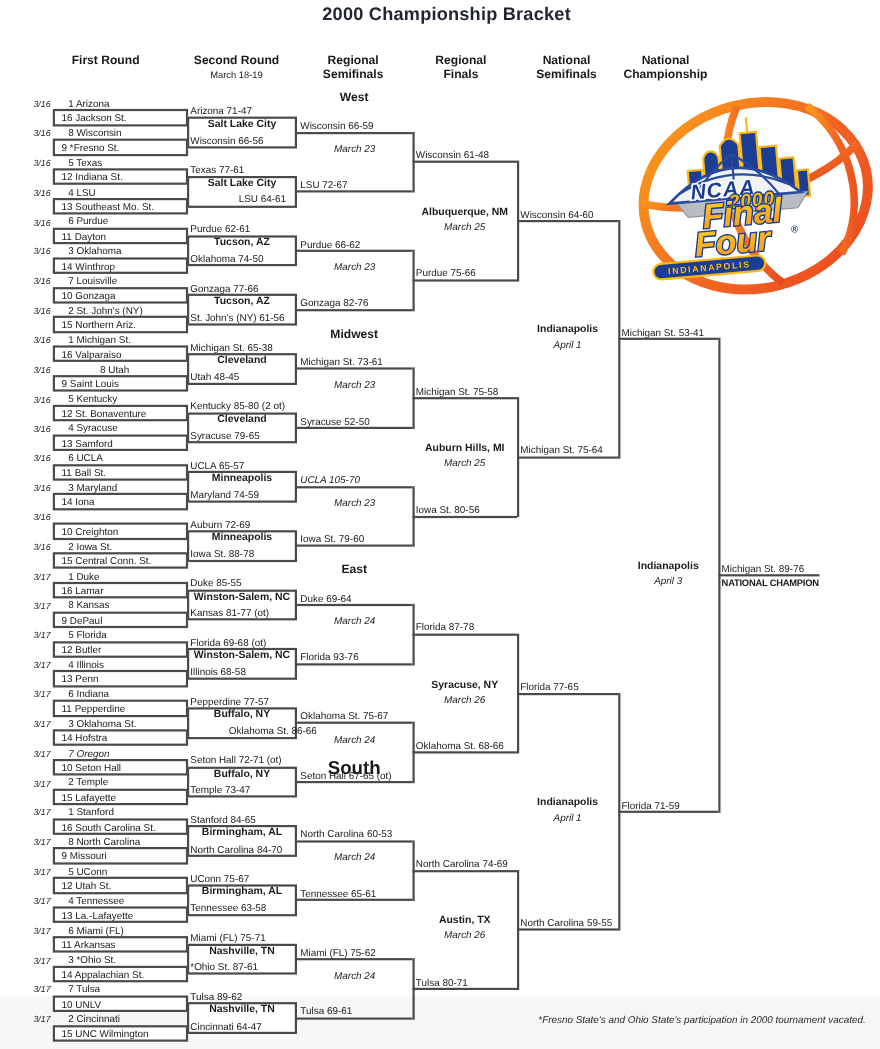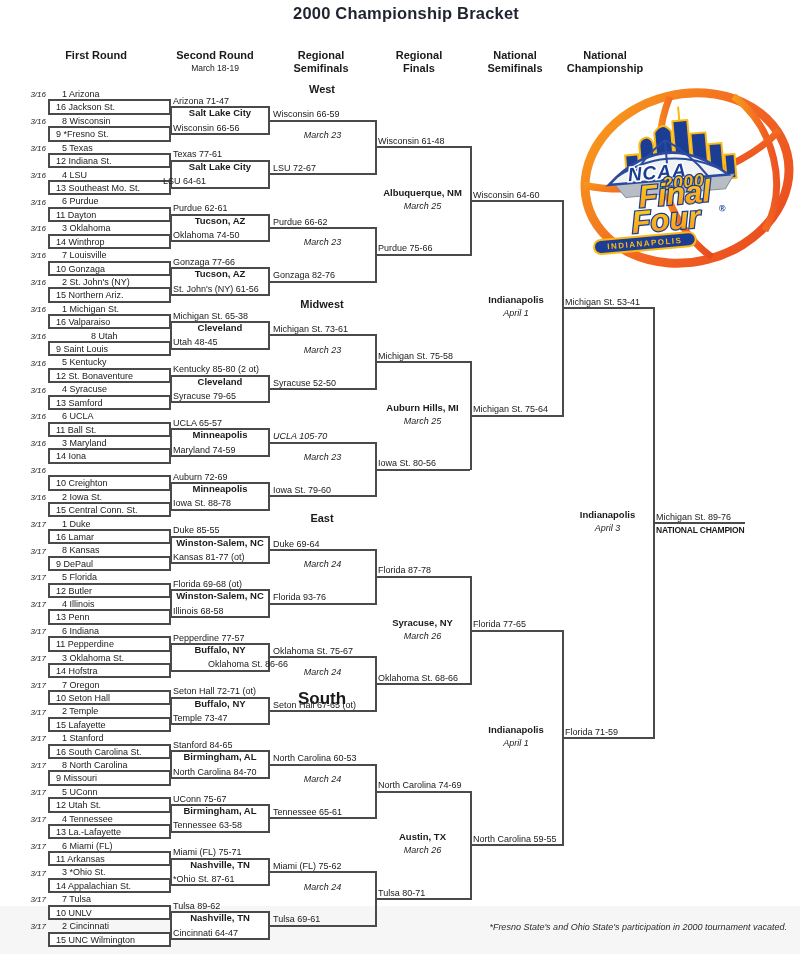--- a/index.html
+++ b/index.html
@@ -71,21 +71,21 @@
     <div class="t" style="left: 62px; bottom: 666.7px;">2 St. John's (NY)</div>
     <div class="bx" style="left: 48px; top: 287.3px; width: 123px; height: 15.4px;"></div>
     <div class="t" style="left: 56px; bottom: 653.3px;">15 Northern Ariz.</div>
     <div class="bx" style="left: 170px; top: 106.1px; width: 100px; height: 28.8px;"></div>
     <div class="t" style="left: 173px; bottom: 847.9px;">Arizona 71-47</div>
     <div class="t b c" style="left: 170px; top: 108.1px; width: 100px; font-size: 9.5px;">Salt Lake City</div>
     <div class="t" style="left: 173px; bottom: 821px;">Wisconsin 66-56</div>
     <div class="bx" style="left: 170px; top: 159.8px; width: 100px; height: 28.8px;"></div>
     <div class="t" style="left: 173px; bottom: 794.2px;">Texas 77-61</div>
     <div class="t b c" style="left: 170px; top: 161.8px; width: 100px; font-size: 9.5px;">Salt Lake City</div>
-    <div class="t" style="left: 163px; bottom: 767.4px;">LSU 64-61</div>
+    <div class="t" style="left: 173px; bottom: 767.4px; padding-left: 44px;">LSU 64-61</div>
     <div class="bx" style="left: 170px; top: 213.5px; width: 100px; height: 28.8px;"></div>
     <div class="t" style="left: 173px; bottom: 740.5px;">Purdue 62-61</div>
     <div class="t b c" style="left: 170px; top: 215.5px; width: 100px; font-size: 9.5px;">Tucson, AZ</div>
     <div class="t" style="left: 173px; bottom: 713.7px;">Oklahoma 74-50</div>
     <div class="bx" style="left: 170px; top: 267.2px; width: 100px; height: 28.8px;"></div>
     <div class="t" style="left: 173px; bottom: 686.8px;">Gonzaga 77-66</div>
     <div class="t b c" style="left: 170px; top: 269.2px; width: 100px; font-size: 9.5px;">Tucson, AZ</div>
     <div class="t" style="left: 173px; bottom: 660px;">St. John's (NY) 61-56</div>
     <div class="hl" style="left: 270px; top: 119.5px; width: 105px;"></div>
     <div class="hl" style="left: 270px; top: 173.2px; width: 105px;"></div>
@@ -197,21 +197,21 @@
     <div class="t" style="left: 56px; bottom: 331.2px;">13 Penn</div>
     <div class="t i" style="left: 16px; width: 30px; bottom: 317.8px; text-align: right; font-size: 8px;">3/17</div>
     <div class="t" style="left: 62px; bottom: 317.8px;">6 Indiana</div>
     <div class="bx" style="left: 48px; top: 636.2px; width: 123px; height: 15.4px;"></div>
     <div class="t" style="left: 56px; bottom: 304.4px;">11 Pepperdine</div>
     <div class="t i" style="left: 16px; width: 30px; bottom: 290.9px; text-align: right; font-size: 8px;">3/17</div>
     <div class="t" style="left: 62px; bottom: 290.9px;">3 Oklahoma St.</div>
     <div class="bx" style="left: 48px; top: 663.1px; width: 123px; height: 15.4px;"></div>
     <div class="t" style="left: 56px; bottom: 277.5px;">14 Hofstra</div>
     <div class="t i" style="left: 16px; width: 30px; bottom: 264.1px; text-align: right; font-size: 8px;">3/17</div>
-    <div class="t" style="left: 62px; bottom: 264.1px;">7 Oregon</div>
+    <div class="t" style="left: 62px; bottom: 264.1px; font-style: italic;">7 Oregon</div>
     <div class="bx" style="left: 48px; top: 689.9px; width: 123px; height: 15.4px;"></div>
     <div class="t" style="left: 56px; bottom: 250.7px;">10 Seton Hall</div>
     <div class="t i" style="left: 16px; width: 30px; bottom: 237.3px; text-align: right; font-size: 8px;">3/17</div>
     <div class="t" style="left: 62px; bottom: 237.3px;">2 Temple</div>
     <div class="bx" style="left: 48px; top: 716.7px; width: 123px; height: 15.4px;"></div>
     <div class="t" style="left: 56px; bottom: 223.8px;">15 Lafayette</div>
     <div class="bx" style="left: 170px; top: 535.6px; width: 100px; height: 28.8px;"></div>
     <div class="t" style="left: 173px; bottom: 418.4px;">Duke 85-55</div>
     <div class="t b c" style="left: 170px; top: 537.6px; width: 100px; font-size: 9.5px;">Winston-Salem, NC</div>
     <div class="t" style="left: 173px; bottom: 391.6px;">Kansas 81-77 (ot)</div>

